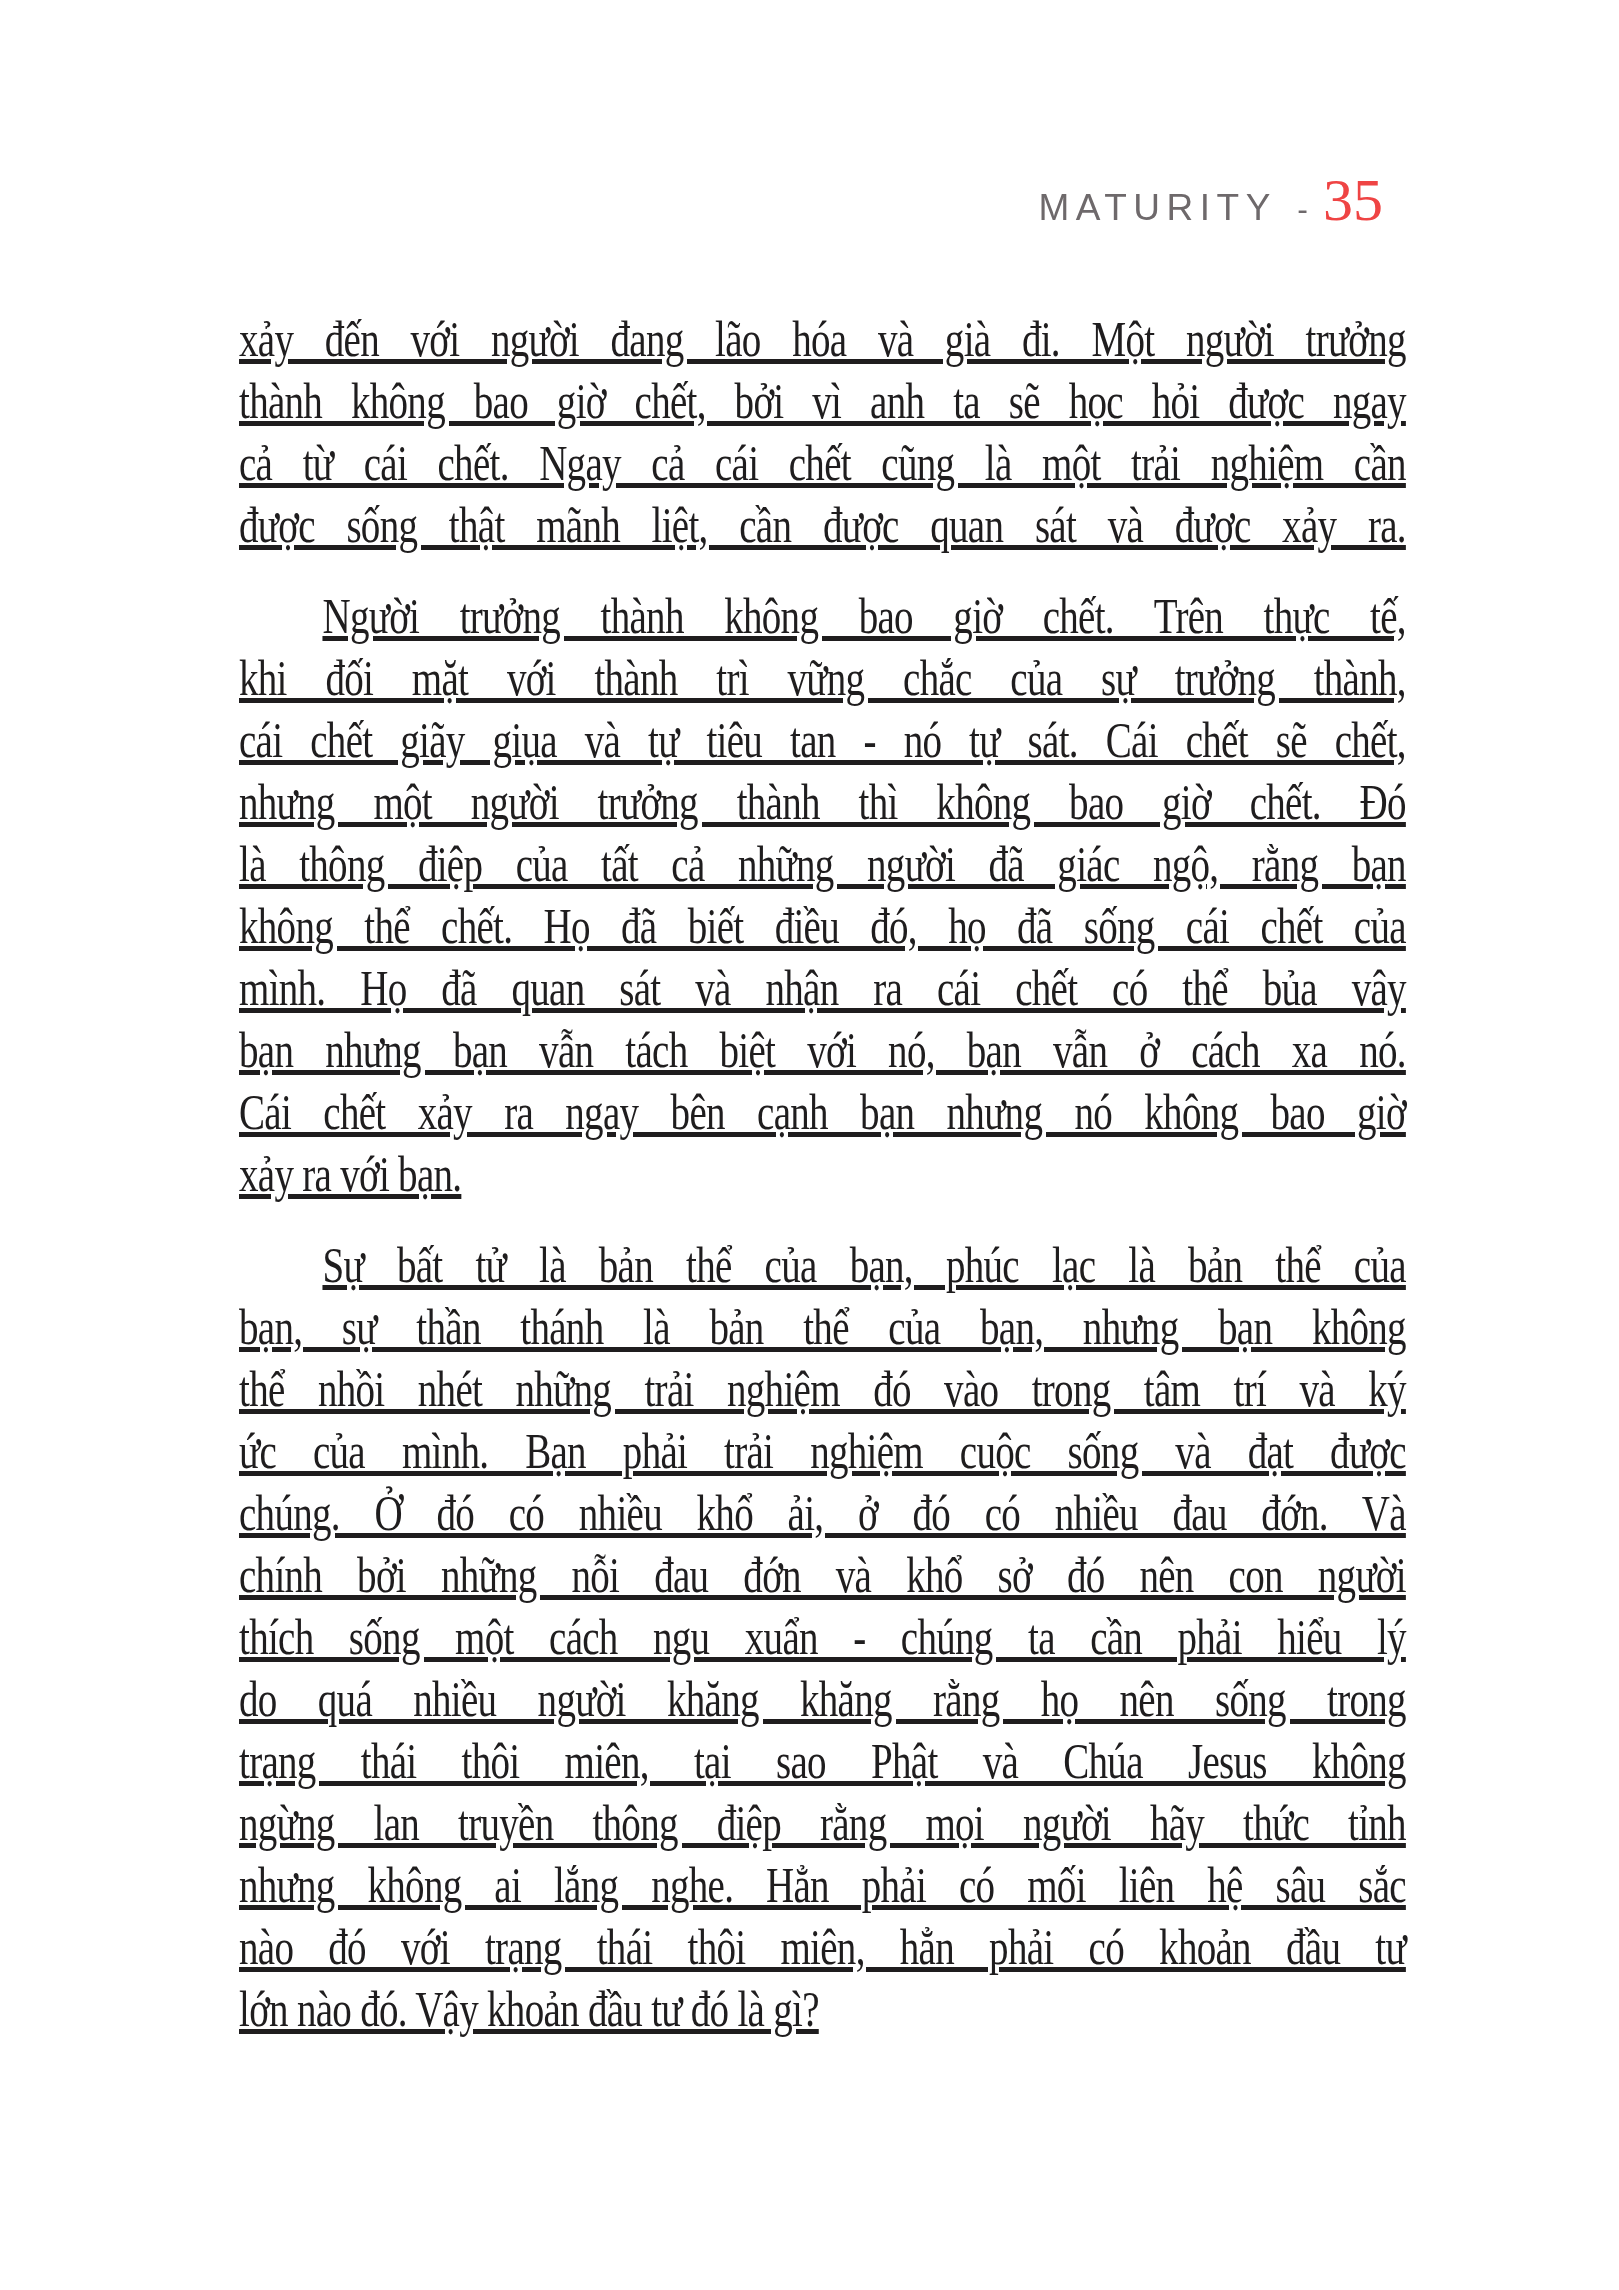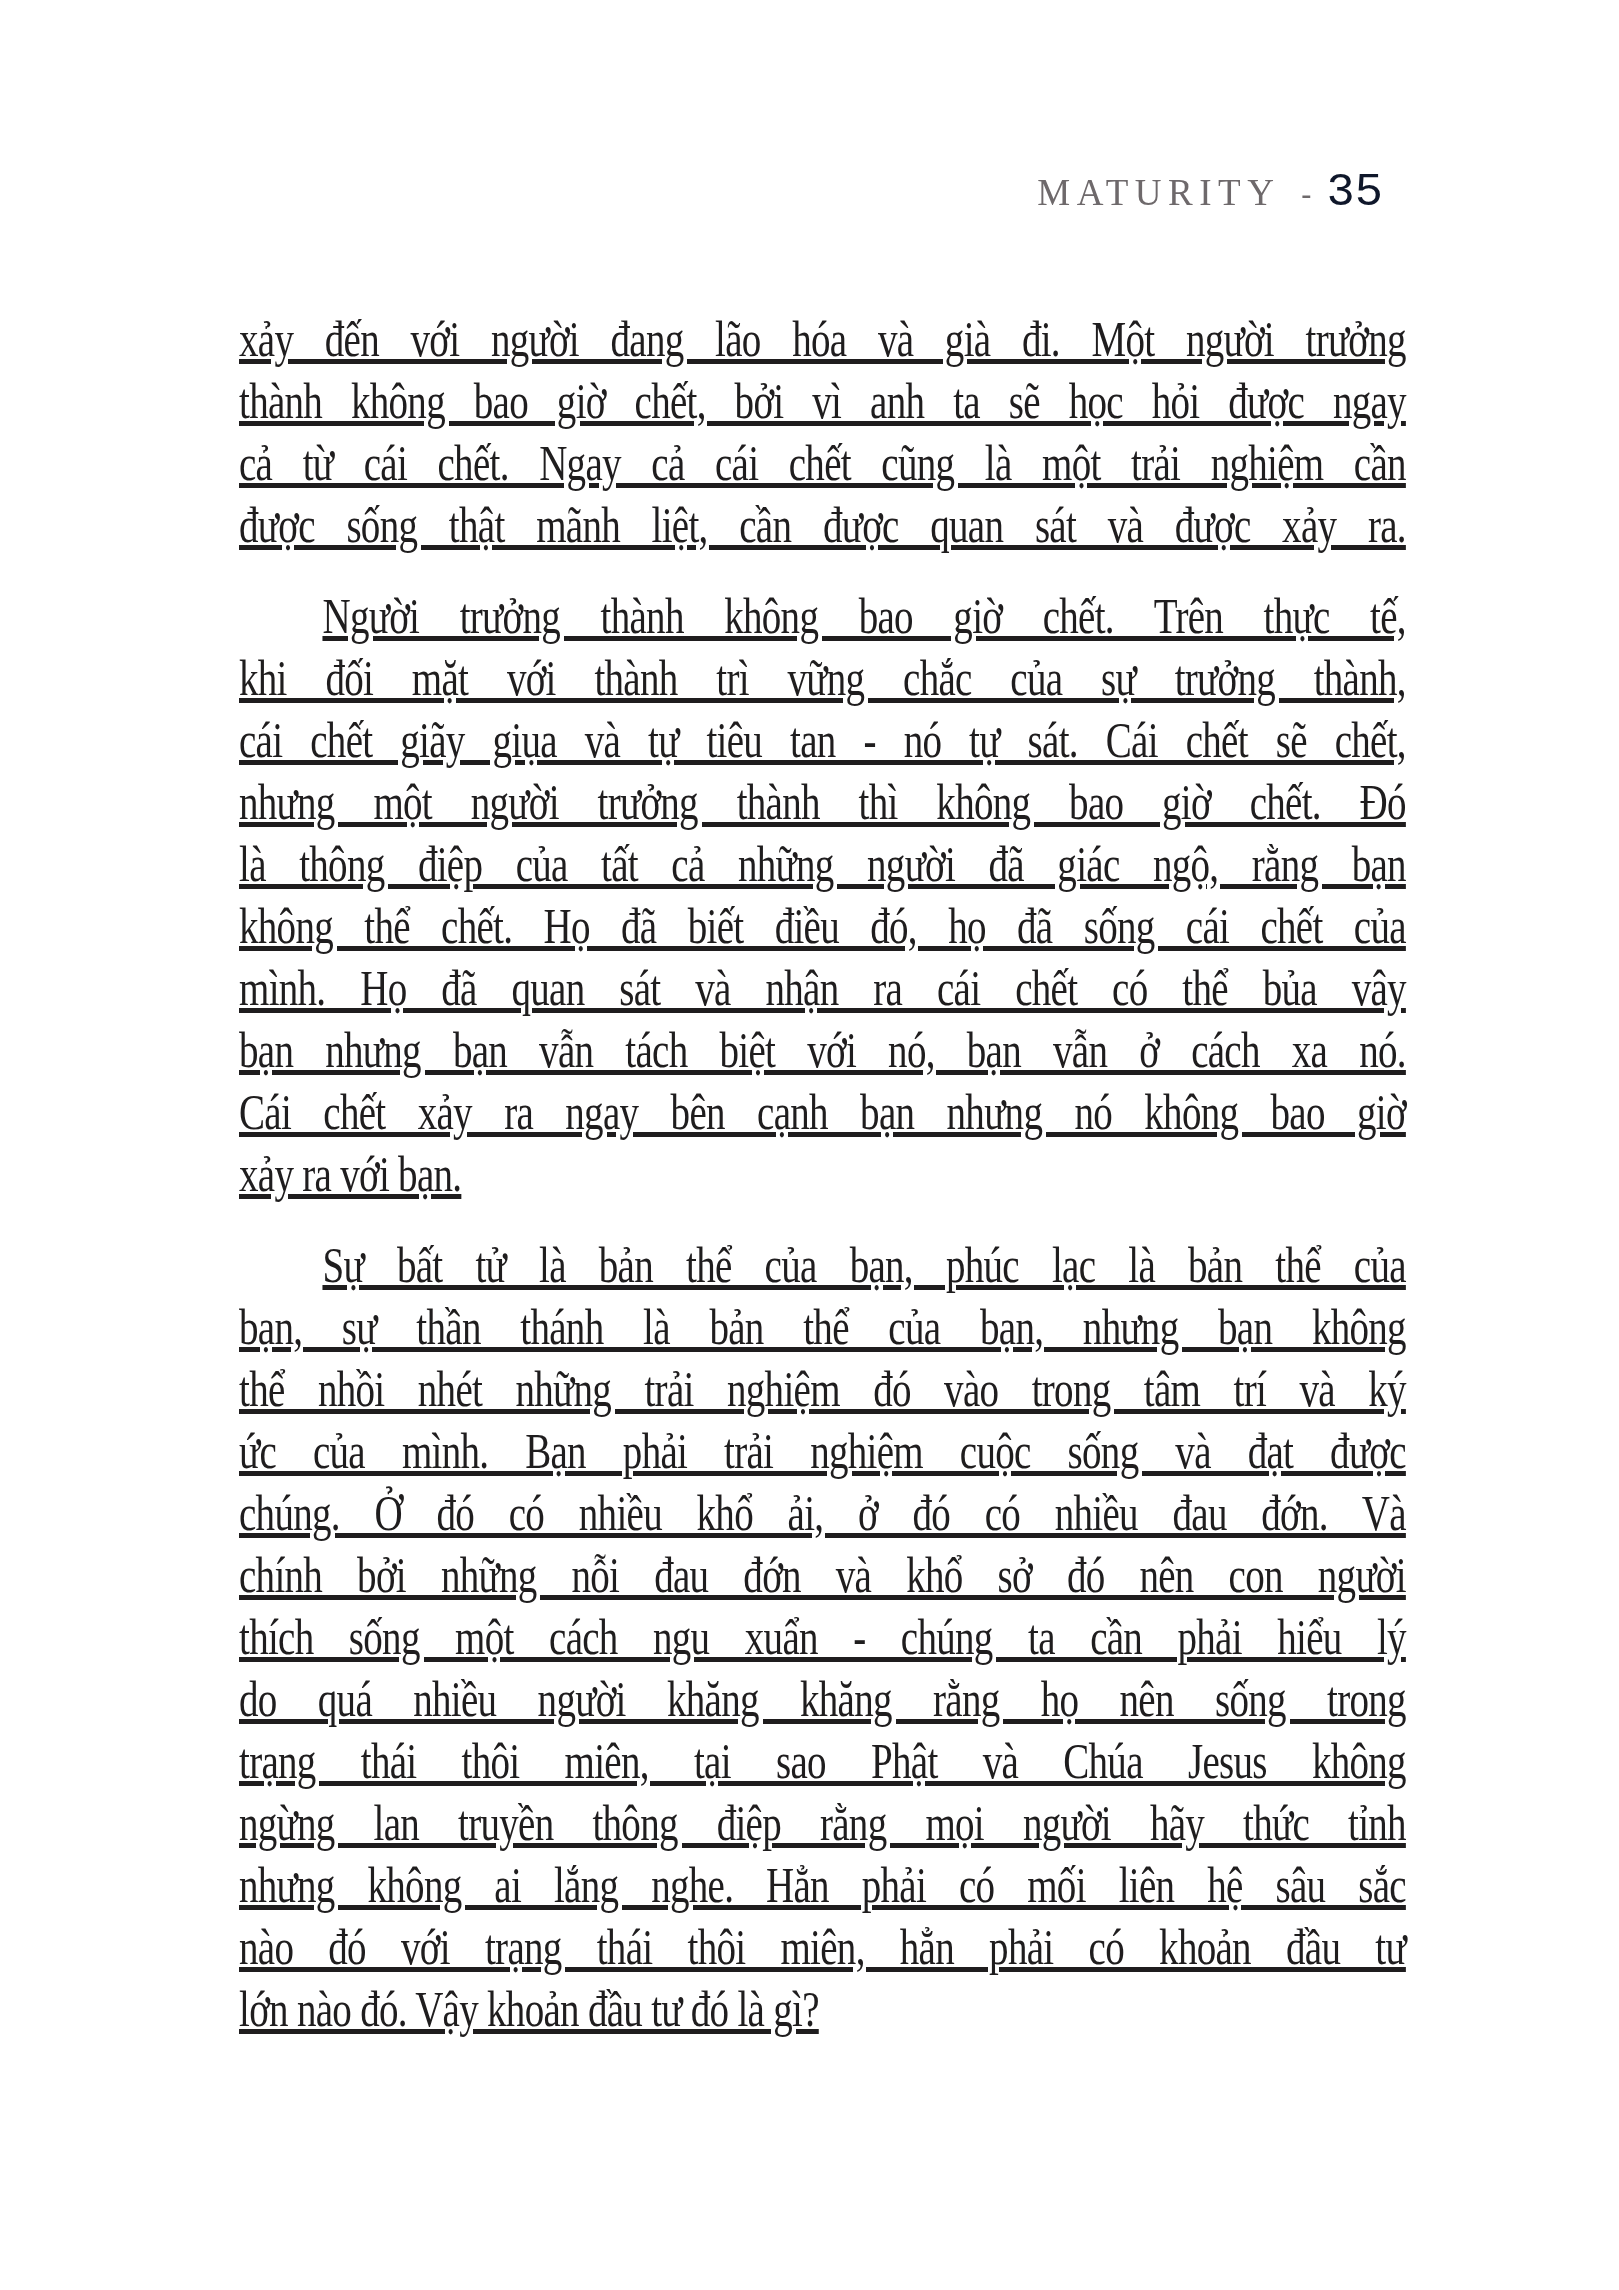--- a/index.html
+++ b/index.html
@@ -18,36 +18,36 @@
   }
   .running-header {
     position: absolute;
     top: 166px;
     right: 236px;
     display: flex;
     align-items: baseline;
     white-space: nowrap;
   }
   .chapter-title {
-    font-family: Liberation Serif, serif;
+    font-family: Liberation Sans, sans-serif;
     font-size: 37px;
     font-weight: 500;
     letter-spacing: 6.5px;
     color: #6e696b;
   }
   .header-sep {
     font-family: "Liberation Sans", sans-serif;
     font-size: 32px;
     color: #6e696b;
     margin: 0 15px 0 20.5px;
   }
   .page-number {
-    font-family: Liberation Mono, monospace;
-    font-size: 47px;
-    color: #0f172a;
+    font-family: Liberation Serif, serif;
+    font-size: 60px;
+    color: #ef4444;
   }
   .text-block {
     position: absolute;
     left: 239px;
     top: 308px;
     width: 1167px;
     text-decoration: underline;
   }
   .paragraph {
     margin: 0 0 29px 0;

